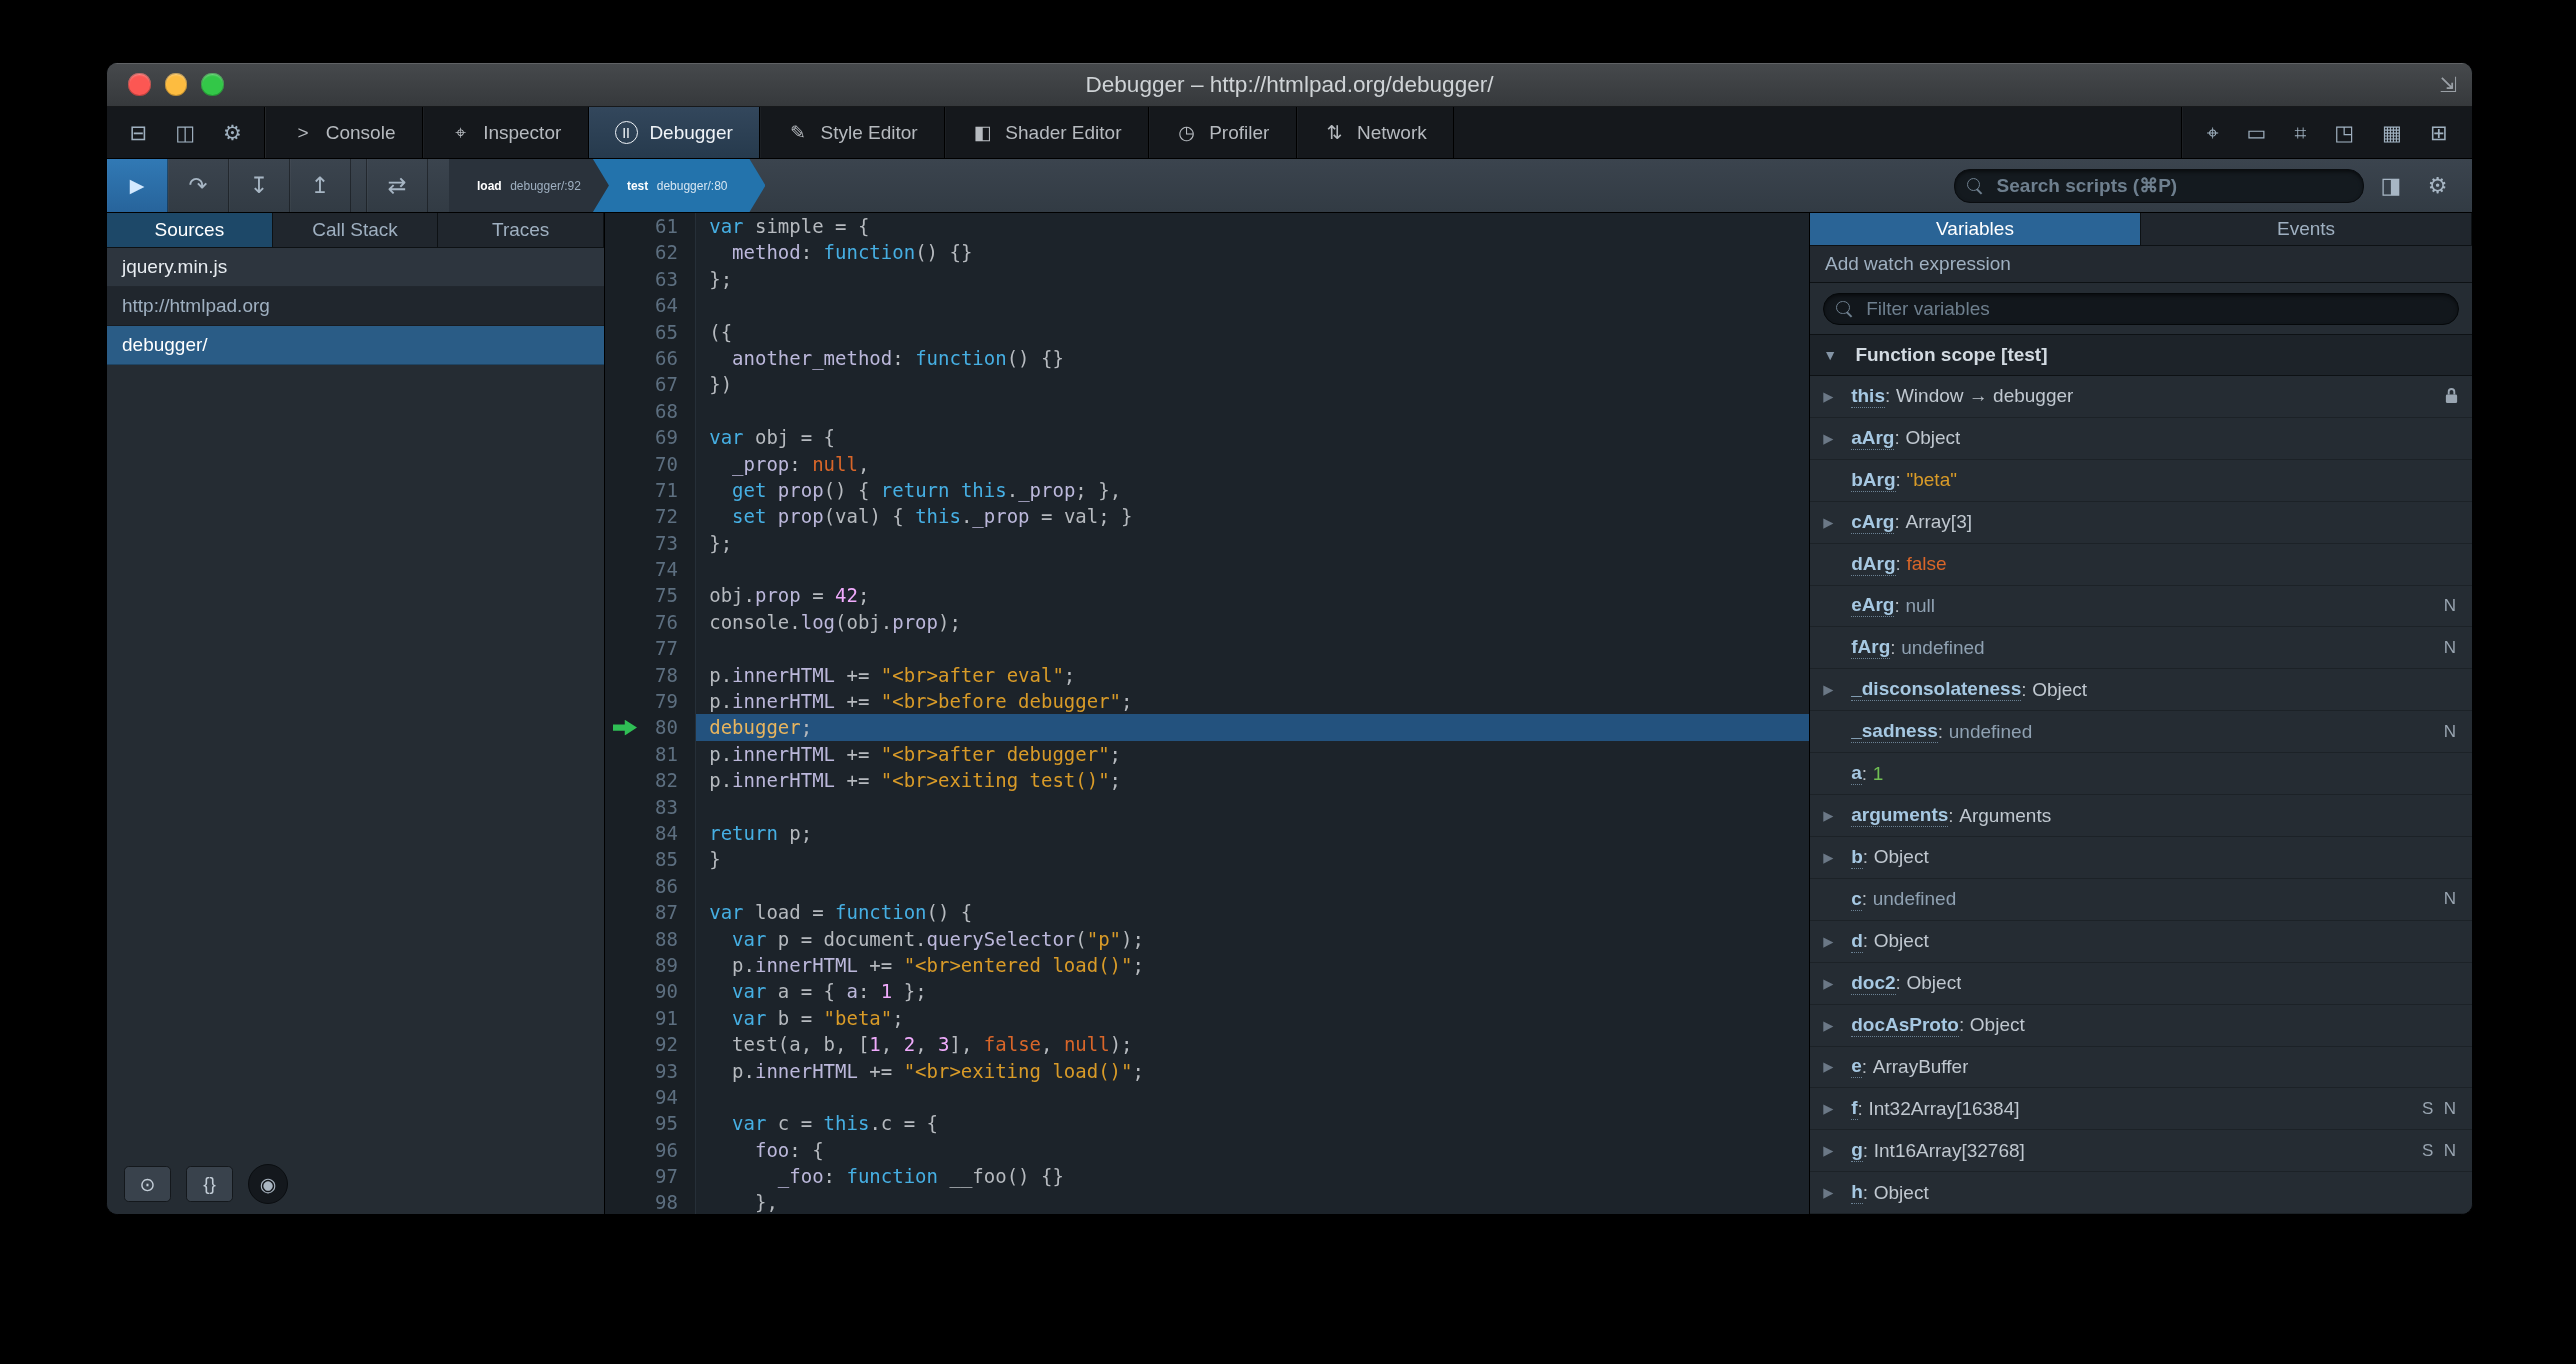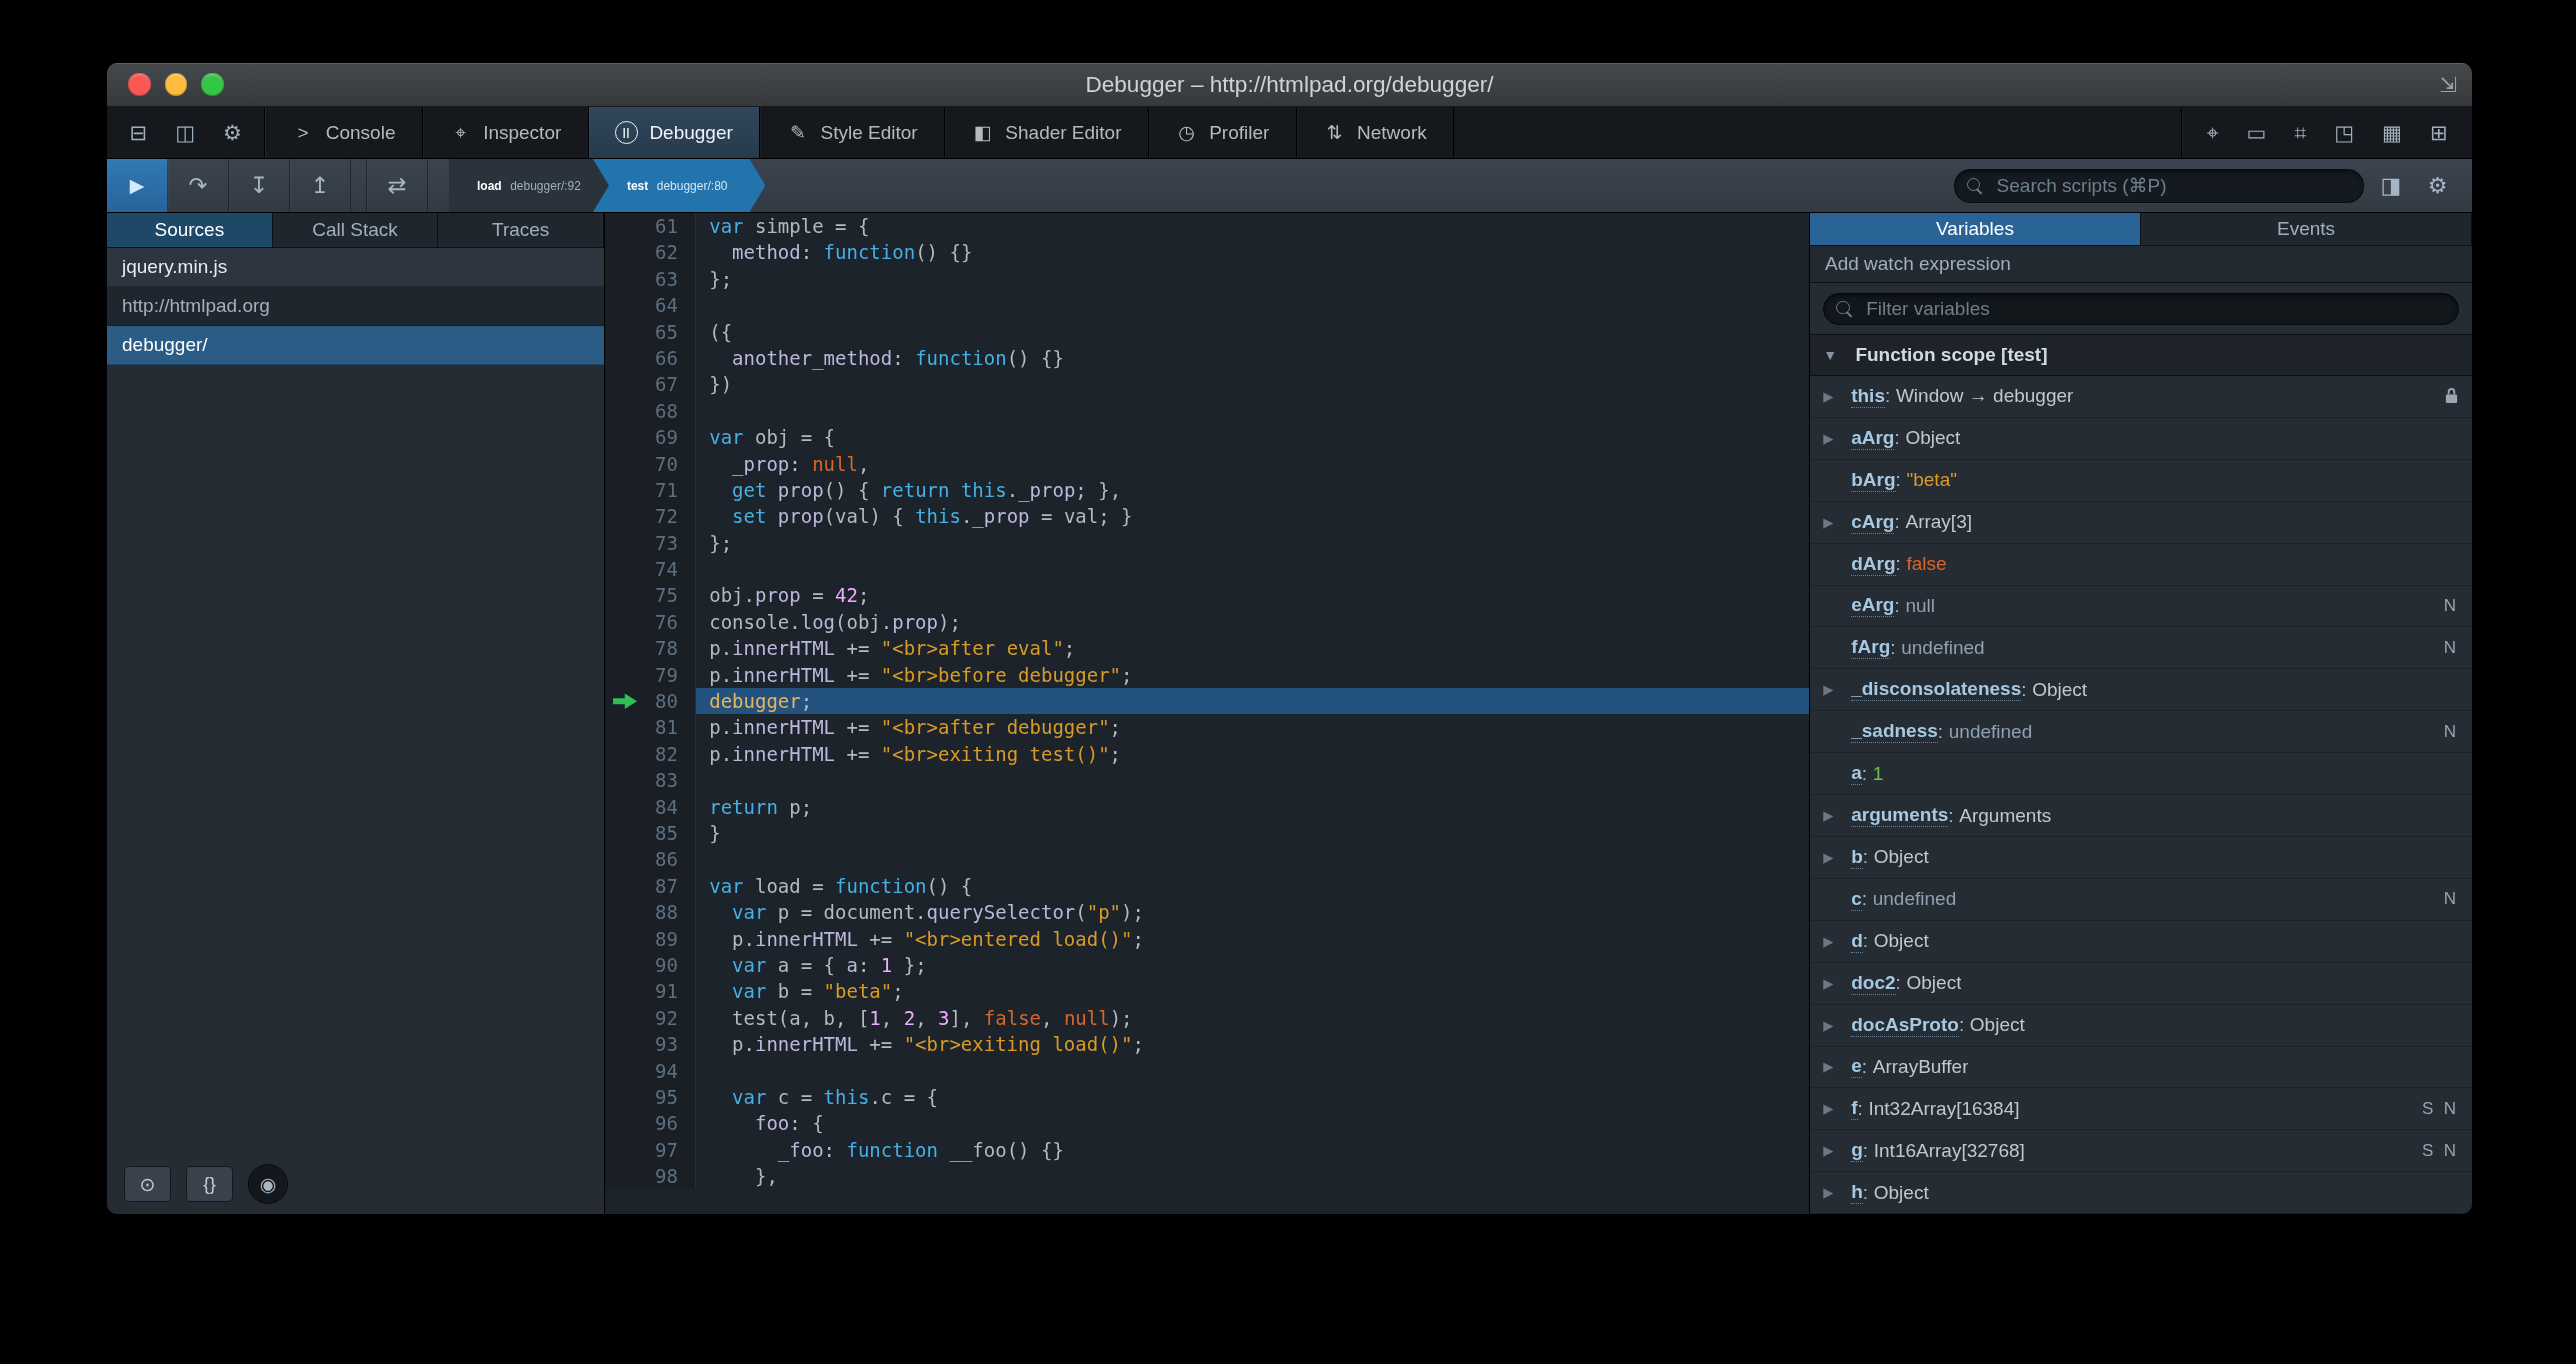--- a/index.html
+++ b/index.html
@@ -33,21 +33,21 @@
   .step-btn{width:60px;display:flex;align-items:center;justify-content:center;color:#a7b6c4;font-size:22.6px;border-right:0.9px solid rgba(0,0,0,.38);box-shadow:inset 0.9px 0 0 rgba(255,255,255,.04);}
   .step-btn.resume{background:linear-gradient(#3179b5,#27649b);color:#d5eaff;font-size:19px;}
   .toggle-btn{width:60px;margin-left:15px;display:flex;align-items:center;justify-content:center;color:#a7b6c4;font-size:22.6px;border-left:0.9px solid rgba(0,0,0,.38);border-right:0.9px solid rgba(0,0,0,.38);box-shadow:inset 0.9px 0 0 rgba(255,255,255,.04);}
   .frames{display:flex;align-items:stretch;margin-left:21px;}
   .frame{display:flex;align-items:center;padding:0 28px;font-size:12px;background:#2a323b;}
   .frame-fn{color:#fff;font-weight:bold;margin-right:8.5px;}
   .frame-loc{color:#9fb0c1;}
   .frame.active{background:#2373ac;clip-path:polygon(0 0,calc(100% - 16px) 0,100% 50%,calc(100% - 16px) 100%,0 100%,16px 50%);margin-left:-16px;padding:0 38px 0 34px;}
   .frame.active .frame-loc{color:#d6e6f2;}
   .searchwrap{position:relative;align-self:center;margin-right:17px;}
-  .search{width:351px;height:32px;border-radius:16px;background:#141a1f;border:0.9px solid #0a0d10;box-shadow:inset 0 1.9px 3.8px rgba(0,0,0,.5);color:#c4cdd6;font-size:19px;padding:0 15px 0 42px;outline:none;font-family:"Liberation Sans",sans-serif;}
+  .search{width:351px;height:32px;border-radius:16px;background:#141a1f;border:0.9px solid #0a0d10;box-shadow:inset 0 1.9px 3.8px rgba(0,0,0,.5);color:#c4cdd6;font-size:19px;padding:0 15px 0 42px;outline:none;font-family:"Liberation Sans",sans-serif;font-weight:bold;}
   .search::placeholder{color:#6e7f8e;}
   .mag{position:absolute;left:13.2px;top:50%;width:11.3px;height:11.3px;border:1.9px solid #6e7f8e;border-radius:50%;transform:translateY(-60%);}
   .mag::after{content:"";position:absolute;width:1.9px;height:6.6px;background:#6e7f8e;left:10.4px;top:9.4px;transform:rotate(-45deg);}
   .bar-right{display:flex;align-items:center;gap:26.4px;padding-right:24.5px;}
   .bar-ic{color:#a7b6c4;font-size:22px;}
 
   
   .content{flex:1;display:flex;min-height:0;}
 
   
@@ -220,20 +220,21 @@
             <div class="cm-line"><div class="gutter-cell"><span>67</span></div><div class="code-cell"><span class="tk-d">})</span></div></div>
             <div class="cm-line"><div class="gutter-cell"><span>68</span></div><div class="code-cell"></div></div>
             <div class="cm-line"><div class="gutter-cell"><span>69</span></div><div class="code-cell"><span class="tk-k">var</span><span class="tk-d"> obj = {</span></div></div>
             <div class="cm-line"><div class="gutter-cell"><span>70</span></div><div class="code-cell"><span class="tk-d">  </span><span class="tk-p">_prop</span><span class="tk-d">: </span><span class="tk-a">null</span><span class="tk-d">,</span></div></div>
             <div class="cm-line"><div class="gutter-cell"><span>71</span></div><div class="code-cell"><span class="tk-d">  </span><span class="tk-k">get</span><span class="tk-d"> </span><span class="tk-p">prop</span><span class="tk-d">() { </span><span class="tk-k">return</span><span class="tk-d"> </span><span class="tk-k">this</span><span class="tk-d">.</span><span class="tk-p">_prop</span><span class="tk-d">; },</span></div></div>
             <div class="cm-line"><div class="gutter-cell"><span>72</span></div><div class="code-cell"><span class="tk-d">  </span><span class="tk-k">set</span><span class="tk-d"> </span><span class="tk-p">prop</span><span class="tk-d">(val) { </span><span class="tk-k">this</span><span class="tk-d">.</span><span class="tk-p">_prop</span><span class="tk-d"> = val; }</span></div></div>
             <div class="cm-line"><div class="gutter-cell"><span>73</span></div><div class="code-cell"><span class="tk-d">};</span></div></div>
             <div class="cm-line"><div class="gutter-cell"><span>74</span></div><div class="code-cell"></div></div>
             <div class="cm-line"><div class="gutter-cell"><span>75</span></div><div class="code-cell"><span class="tk-d">obj.</span><span class="tk-p">prop</span><span class="tk-d"> = </span><span class="tk-n">42</span><span class="tk-d">;</span></div></div>
             <div class="cm-line"><div class="gutter-cell"><span>76</span></div><div class="code-cell"><span class="tk-d">console.</span><span class="tk-p">log</span><span class="tk-d">(obj.</span><span class="tk-p">prop</span><span class="tk-d">);</span></div></div>
+            <div class="cm-line"><div class="gutter-cell"><span>77</span></div><div class="code-cell"></div></div>
             <div class="cm-line"><div class="gutter-cell"><span>78</span></div><div class="code-cell"><span class="tk-d">p.</span><span class="tk-p">innerHTML</span><span class="tk-d"> += </span><span class="tk-s">"&lt;br&gt;after eval"</span><span class="tk-d">;</span></div></div>
             <div class="cm-line"><div class="gutter-cell"><span>79</span></div><div class="code-cell"><span class="tk-d">p.</span><span class="tk-p">innerHTML</span><span class="tk-d"> += </span><span class="tk-s">"&lt;br&gt;before debugger"</span><span class="tk-d">;</span></div></div>
             <div class="cm-line current"><div class="gutter-cell"><span class="debug-arrow"></span><span>80</span></div><div class="code-cell"><span class="tk-dbg">debugger</span><span class="tk-d">;</span></div></div>
             <div class="cm-line"><div class="gutter-cell"><span>81</span></div><div class="code-cell"><span class="tk-d">p.</span><span class="tk-p">innerHTML</span><span class="tk-d"> += </span><span class="tk-s">"&lt;br&gt;after debugger"</span><span class="tk-d">;</span></div></div>
             <div class="cm-line"><div class="gutter-cell"><span>82</span></div><div class="code-cell"><span class="tk-d">p.</span><span class="tk-p">innerHTML</span><span class="tk-d"> += </span><span class="tk-s">"&lt;br&gt;exiting test()"</span><span class="tk-d">;</span></div></div>
             <div class="cm-line"><div class="gutter-cell"><span>83</span></div><div class="code-cell"></div></div>
             <div class="cm-line"><div class="gutter-cell"><span>84</span></div><div class="code-cell"><span class="tk-k">return</span><span class="tk-d"> p;</span></div></div>
             <div class="cm-line"><div class="gutter-cell"><span>85</span></div><div class="code-cell"><span class="tk-d">}</span></div></div>
             <div class="cm-line"><div class="gutter-cell"><span>86</span></div><div class="code-cell"></div></div>
             <div class="cm-line"><div class="gutter-cell"><span>87</span></div><div class="code-cell"><span class="tk-k">var</span><span class="tk-d"> load = </span><span class="tk-k">function</span><span class="tk-d">() {</span></div></div>

